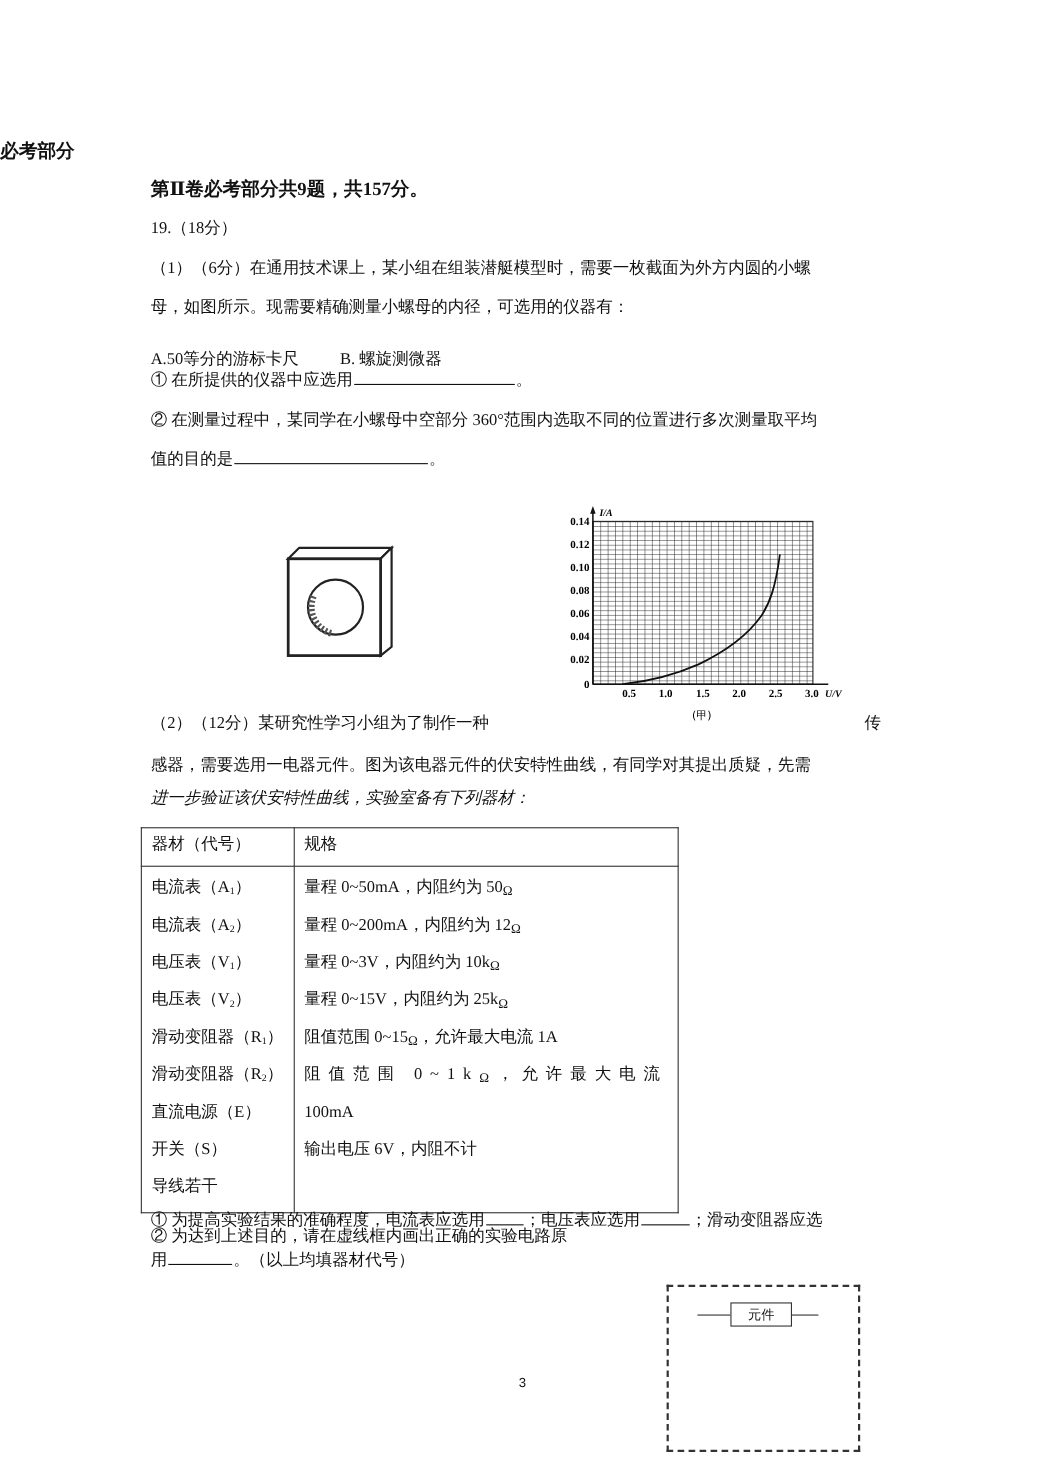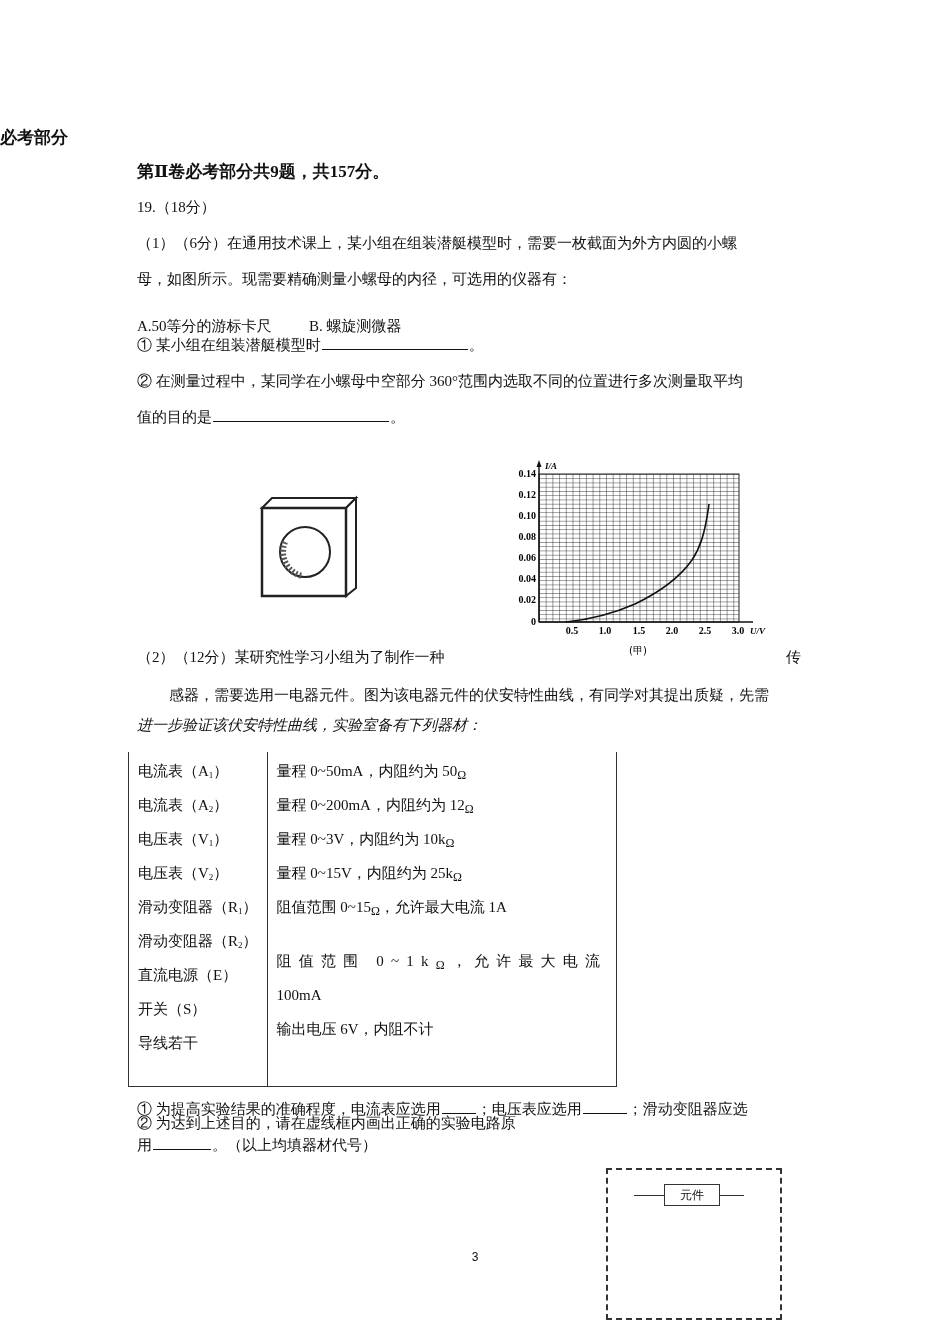--- a/index.html
+++ b/index.html
@@ -11,40 +11,40 @@
   .line { left: 137px; font-size: 15px; white-space: nowrap; }
   .blank { display: inline-block; border-bottom: 1.3px solid #111; vertical-align: baseline; height: 1px; margin: 0 1px; }
   .nut { left: 258px; top: 494px; width: 104px; height: 104px; }
   .chart { left: 495px; top: 442px; width: 290px; height: 220px; }
   table.equip { position: absolute; left: 128px; top: 752px; width: 473px; border-collapse: collapse; font-size: 15px; }
   table.equip td { border-left: 1.3px solid #333; border-right: 1.3px solid #333; vertical-align: top; padding: 0 9px; }
   table.equip tr.head td { border-top: 1.3px solid #333; border-bottom: 1.3px solid #333; height: 34px; line-height: 30px; }
   table.equip tr.body td { border-bottom: 1.3px solid #333; padding-top: 4px; padding-bottom: 4px; }
   table.equip td.col1 { width: 147px; }
   .cell-line { height: 34px; line-height: 30px; white-space: nowrap; }
-  .cell-justify { height: 34px; line-height: 30px; letter-spacing: 7.2px; white-space: nowrap; margin-top: 20px; }
+  .cell-justify { height: 34px; line-height: 30px; letter-spacing: 7.2px; white-space: nowrap; }
   sub { font-size: 9px; vertical-align: -2px; }
   .ohm { font-size: 12px; vertical-align: -3px; }
   .dashbox { left: 606px; top: 1168px; width: 172px; height: 148px; border: 2px dashed #333; }
   .component { left: 664px; top: 1184px; width: 54px; height: 20px; border: 1.5px solid #333; text-align: center; line-height: 20px; font-size: 12px; font-family: "DejaVu Sans", sans-serif; }
   .wire { height: 1.4px; background: #333; top: 1195px; }
   .page-num { left: 0; width: 950px; top: 1250px; text-align: center; font-family: "Liberation Sans", sans-serif; font-size: 12px; }
 </style>
 </head>
 <body>
 
 <div class="abs section-title">必考部分</div>
 <div class="abs part-heading">第Ⅱ卷必考部分共9题，共157分。</div>
 
 <div class="abs line" style="top:198px;">19.（18分）</div>
 <div class="abs line" style="top:234px;">（1）（6分）在通用技术课上，某小组在组装潜艇模型时，需要一枚截面为外方内圆的小螺</div>
 <div class="abs line" style="top:270px;">母，如图所示。现需要精确测量小螺母的内径，可选用的仪器有：</div>
 <div class="abs line" style="top:302px; white-space:pre;margin-top:15px;">A.50等分的游标卡尺          B. 螺旋测微器</div>
 <div class="abs line" style="top:336px;">
-  <span>① 某小组在组装潜艇模型时</span><span class="blank" style="width:146px;"></span><span>。</span>
+  <span>① 在所提供的仪器中应选用</span><span class="blank" style="width:146px;"></span><span>。</span>
 </div>
 <div class="abs line" style="top:372px;">② 在测量过程中，某同学在小螺母中空部分 360°范围内选取不同的位置进行多次测量取平均</div>
 <div class="abs line" style="top:408px;">
   <span>值的目的是</span><span class="blank" style="width:176px;"></span><span>。</span>
 </div>
 
 <svg class="abs nut" viewBox="0 0 104 104">
   <polygon points="4,14 14,4 98,4 88,14" fill="#fff" stroke="#222" stroke-width="2"></polygon>
   <polygon points="88,14 98,4 98,94 88,102" fill="#fff" stroke="#222" stroke-width="2"></polygon>
   <rect x="4" y="14" width="84" height="88" fill="#fff" stroke="#222" stroke-width="2.5"></rect>
@@ -81,25 +81,29 @@
     <text x="210" y="192">2.5</text>
     <text x="243" y="192">3.0</text>
   </g>
   <text x="255" y="192" font-size="9" font-style="italic" font-family="Liberation Serif, serif" font-weight="bold">U/V</text>
   <path d="M71,180 C90,178 115,173 140,162 C165,150 185,135 197,118 C205,106 210,92 214,62" fill="none" stroke="#111" stroke-width="1.6"></path>
   <text x="143" y="212" font-size="10" font-family="DejaVu Sans, sans-serif" text-anchor="middle">(甲)</text>
 </svg>
 
 <div class="abs line" style="top:648px;text-align:right;">（2）（12分）某研究性学习小组为了制作一种</div>
 <div class="abs line" style="top:648px; left:786px;">传</div>
-<div class="abs line" style="top:686px;margin-left:32px;">感器，需要选用一电器元件。图为该电器元件的伏安特性曲线，有同学对其提出质疑，先需</div>
+<div class="abs line" style="top:686px;">感器，需要选用一电器元件。图为该电器元件的伏安特性曲线，有同学对其提出质疑，先需</div>
 <div class="abs line" style="top:716px;font-style:italic;">进一步验证该伏安特性曲线，实验室备有下列器材：</div>
 
 <table class="equip">
   <tbody>
+      <tr class="head">
+    <td class="col1">器材（代号）</td>
+    <td>规格</td>
+  </tr>
   <tr class="body">
     <td class="col1">
       <div class="cell-line"><span>电流表（A</span><sub>1</sub><span>）</span></div>
       <div class="cell-line"><span>电流表（A</span><sub>2</sub><span>）</span></div>
       <div class="cell-line"><span>电压表（V</span><sub>1</sub><span>）</span></div>
       <div class="cell-line"><span>电压表（V</span><sub>2</sub><span>）</span></div>
       <div class="cell-line"><span>滑动变阻器（R</span><sub>1</sub><span>）</span></div>
       <div class="cell-line"><span>滑动变阻器（R</span><sub>2</sub><span>）</span></div>
       <div class="cell-line"><span>直流电源（E）</span></div>
       <div class="cell-line"><span>开关（S）</span></div>

